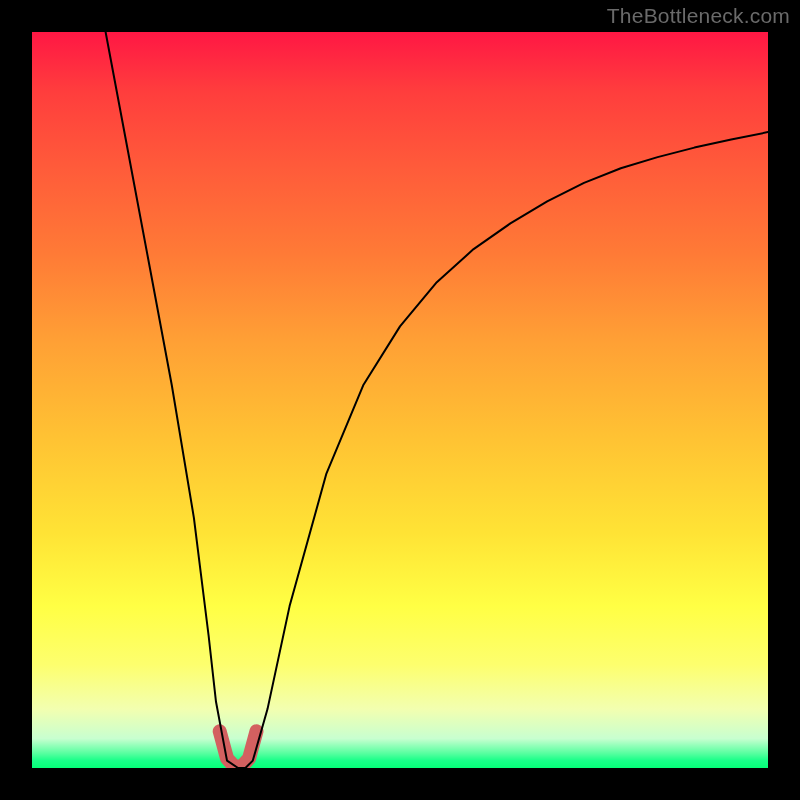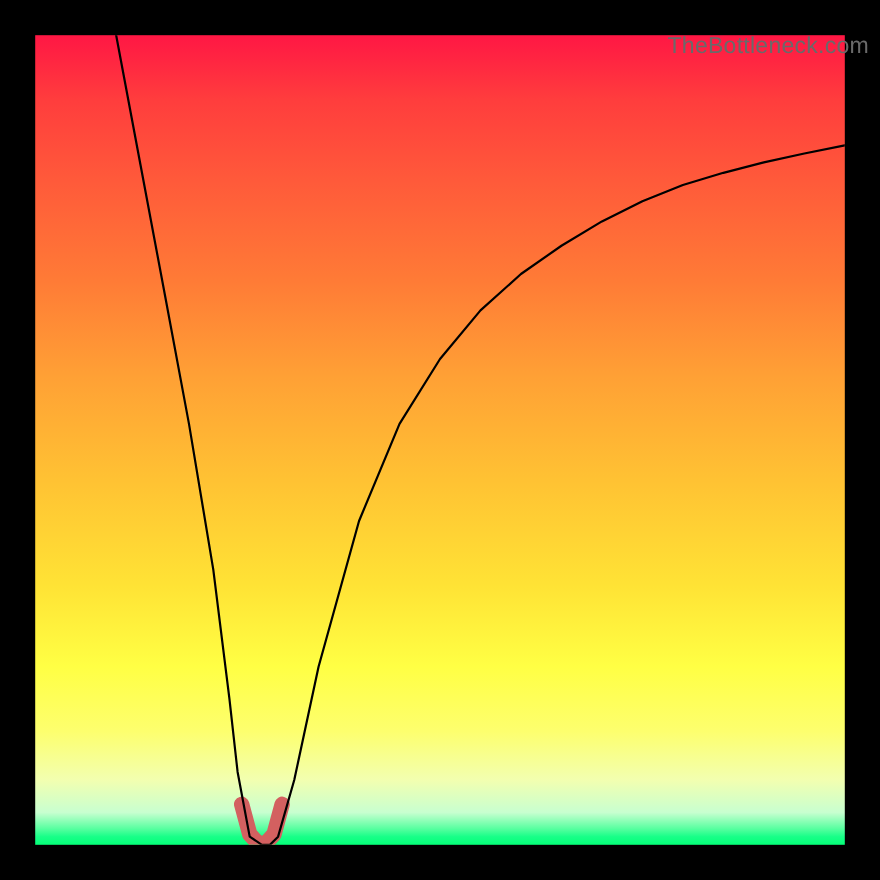--- a/index.html
+++ b/index.html
@@ -45,21 +45,20 @@
     top: 0;
   }
   .watermark {
     position: absolute;
     top: 4px;
     right: 10px;
     color: #6a6a6a;
     font-size: 21px;
     font-weight: 500;
     letter-spacing: 0.2px;
-    margin-top: 26px;
   }
 </style>
 </head>
 <body>
 
 <div class="frame">
 
   <div class="plot-area">
 
     <svg class="curve" width="736" height="736" viewBox="0 0 736 736">

